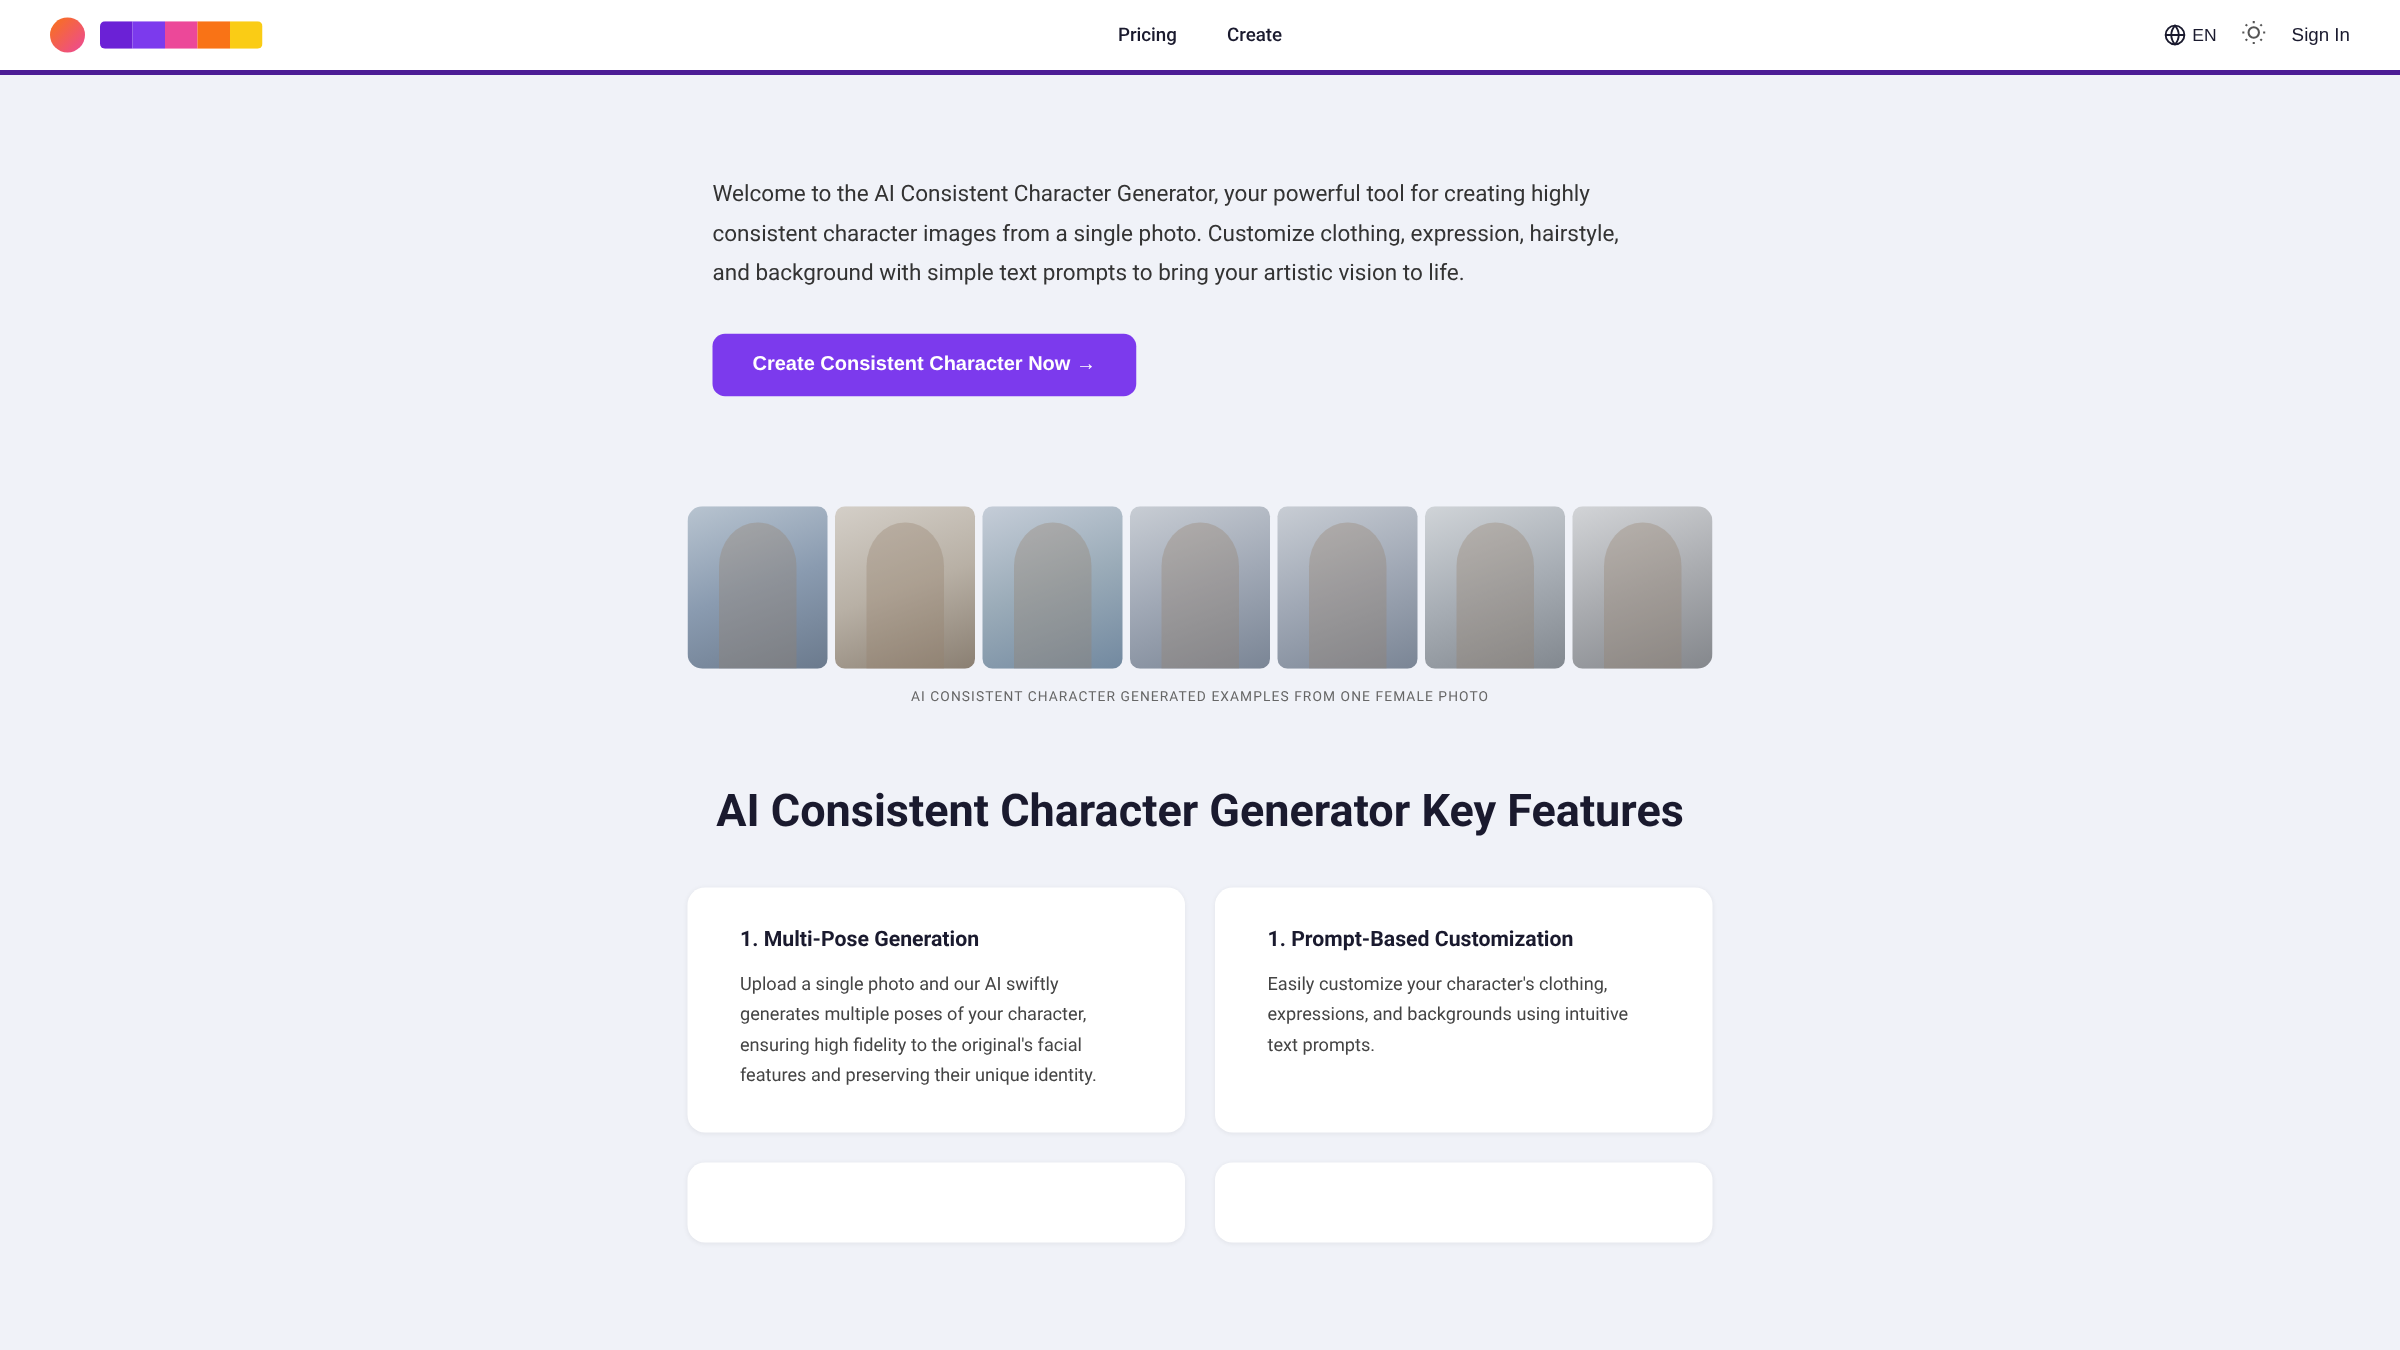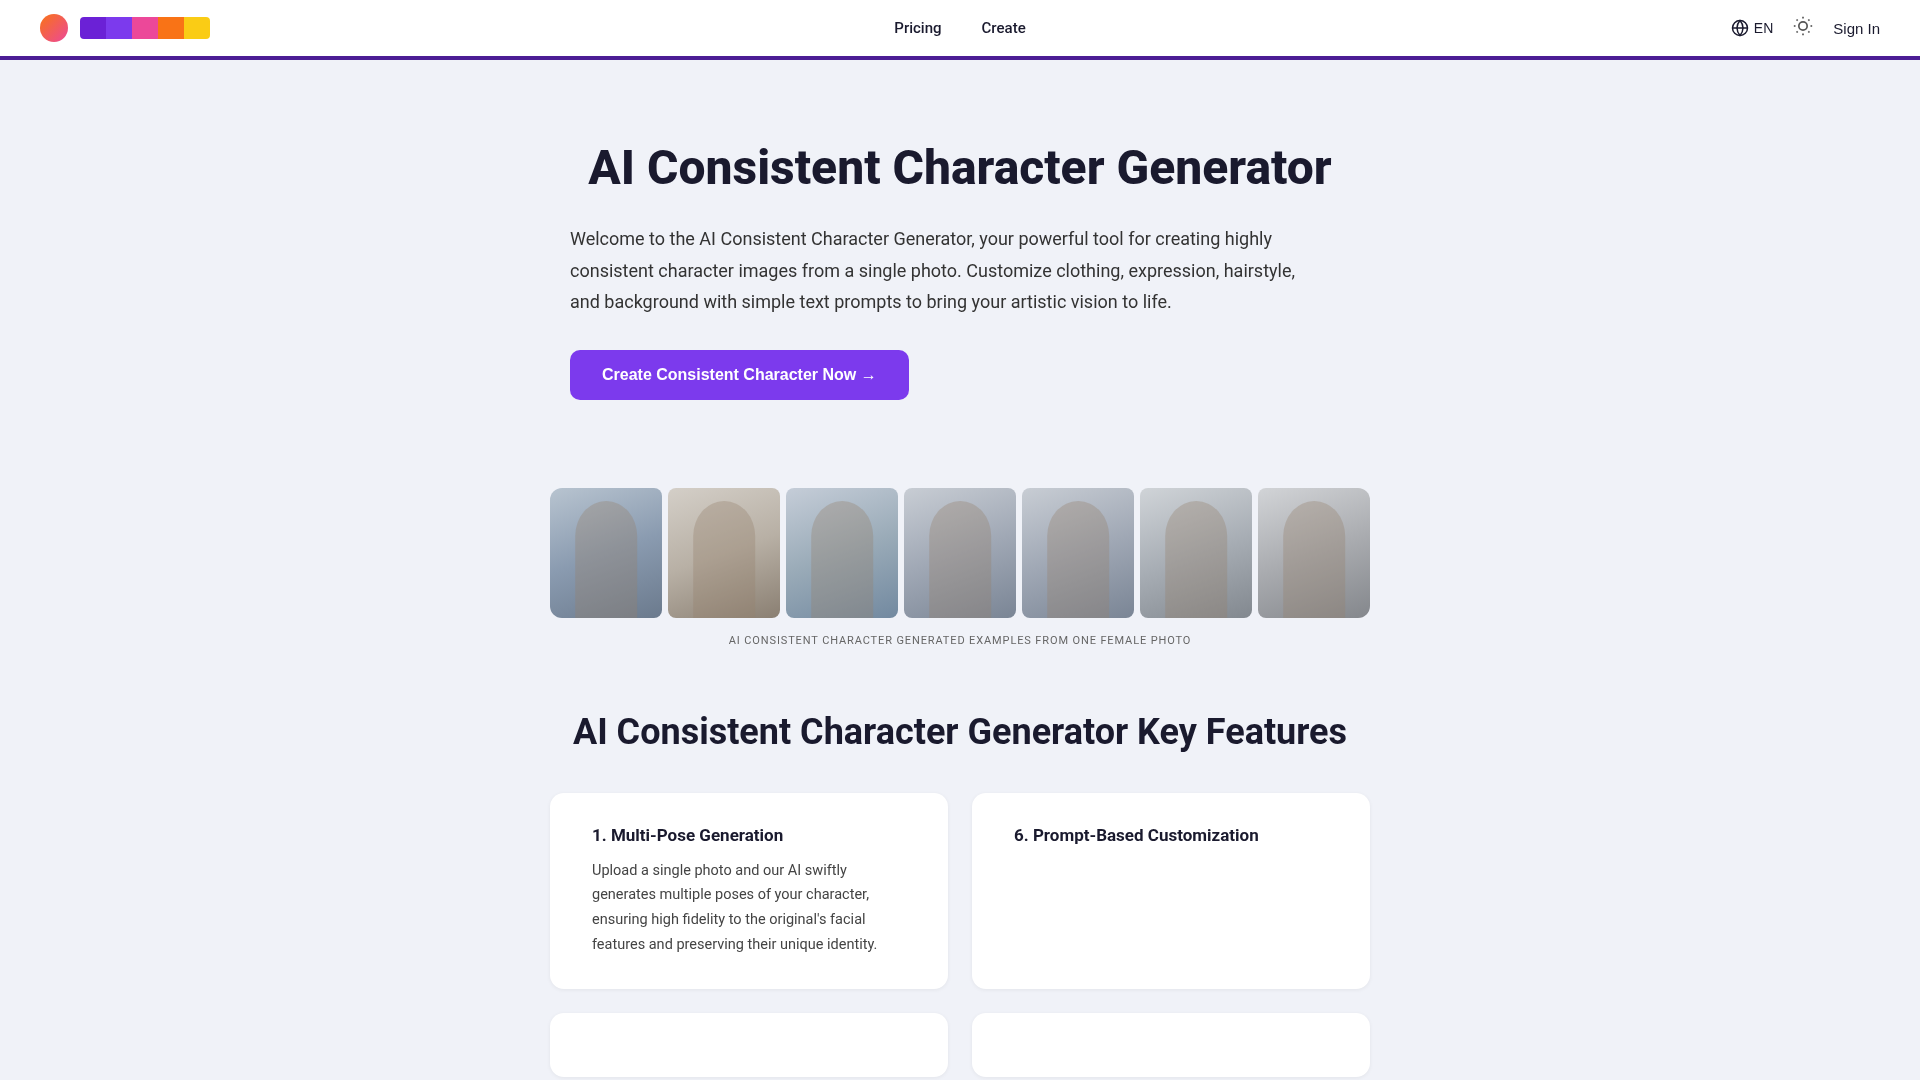--- a/index.html
+++ b/index.html
@@ -299,21 +299,20 @@
         <line x1="21" y1="12" x2="23" y2="12"></line>
         <line x1="4.22" y1="19.78" x2="5.64" y2="18.36"></line>
         <line x1="18.36" y1="5.64" x2="19.78" y2="4.22"></line>
       </svg>
     </button>
     <button class="sign-in-btn">Sign In</button>
   </div>
 </nav>
 
 <section class="hero">
-  <h1 class="hero-title">AI Consistent Character Generator</h1>
   <p class="hero-desc">Welcome to the AI Consistent Character Generator, your powerful tool for creating highly consistent character images from a single photo. Customize clothing, expression, hairstyle, and background with simple text prompts to bring your artistic vision to life.</p>
   <button class="cta-btn">Create Consistent Character Now →</button>
 </section>
 
 <section class="gallery-section">
   <div class="gallery-strip">
     <div class="gallery-img"></div>
     <div class="gallery-img"></div>
     <div class="gallery-img"></div>
     <div class="gallery-img"></div>
@@ -327,21 +326,22 @@
 <section class="features-section">
   <h2 class="features-title">AI Consistent Character Generator Key Features</h2>
 
   <div class="features-grid">
     <div class="feature-card">
       <div class="feature-card-title">1. Multi-Pose Generation</div>
       <p class="feature-card-desc">Upload a single photo and our AI swiftly generates multiple poses of your character, ensuring high fidelity to the original's facial features and preserving their unique identity.</p>
     </div>
 
     <div class="feature-card">
-      <div class="feature-card-title">6. Prompt-Based Customization</div>
+      <div class="feature-card-title">1. Prompt-Based Customization</div>
+      <p class="feature-card-desc">Easily customize your character's clothing, expressions, and backgrounds using intuitive text prompts.</p>
     </div>
   </div>
 
   <div class="features-grid-bottom">
     <div class="feature-card-partial"></div>
     <div class="feature-card-partial"></div>
   </div>
 </section>
 
 </body></html>

